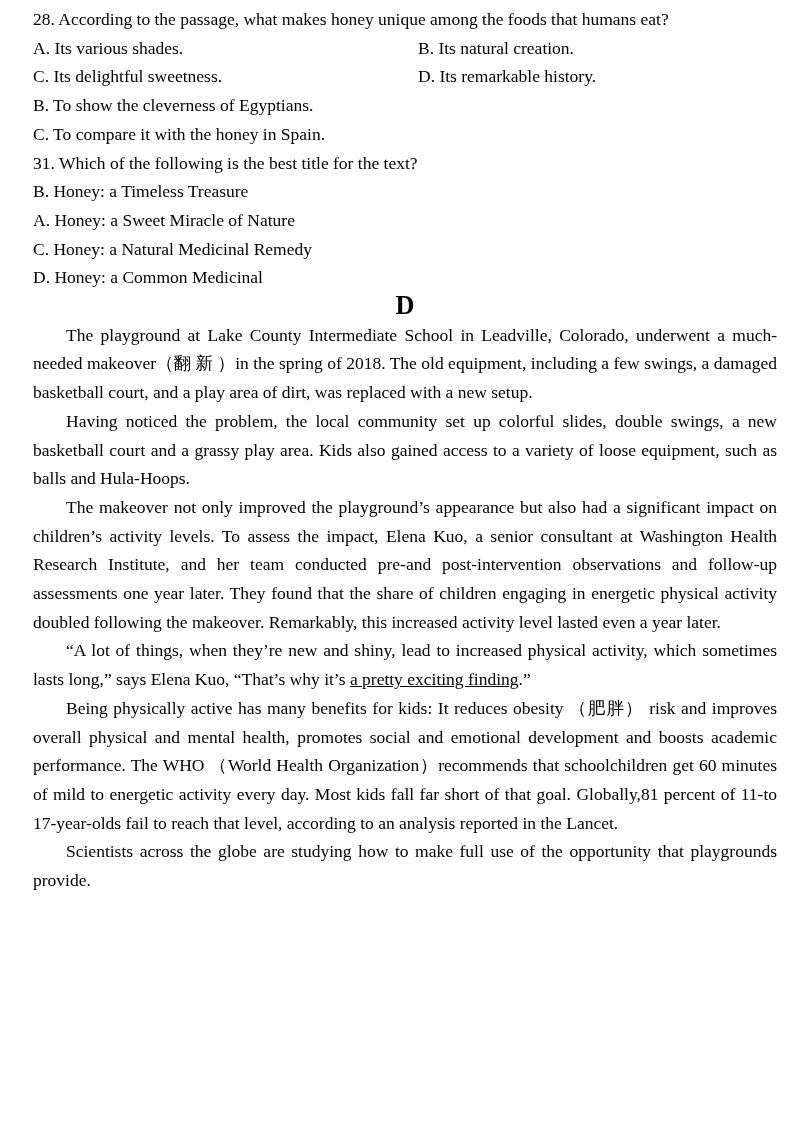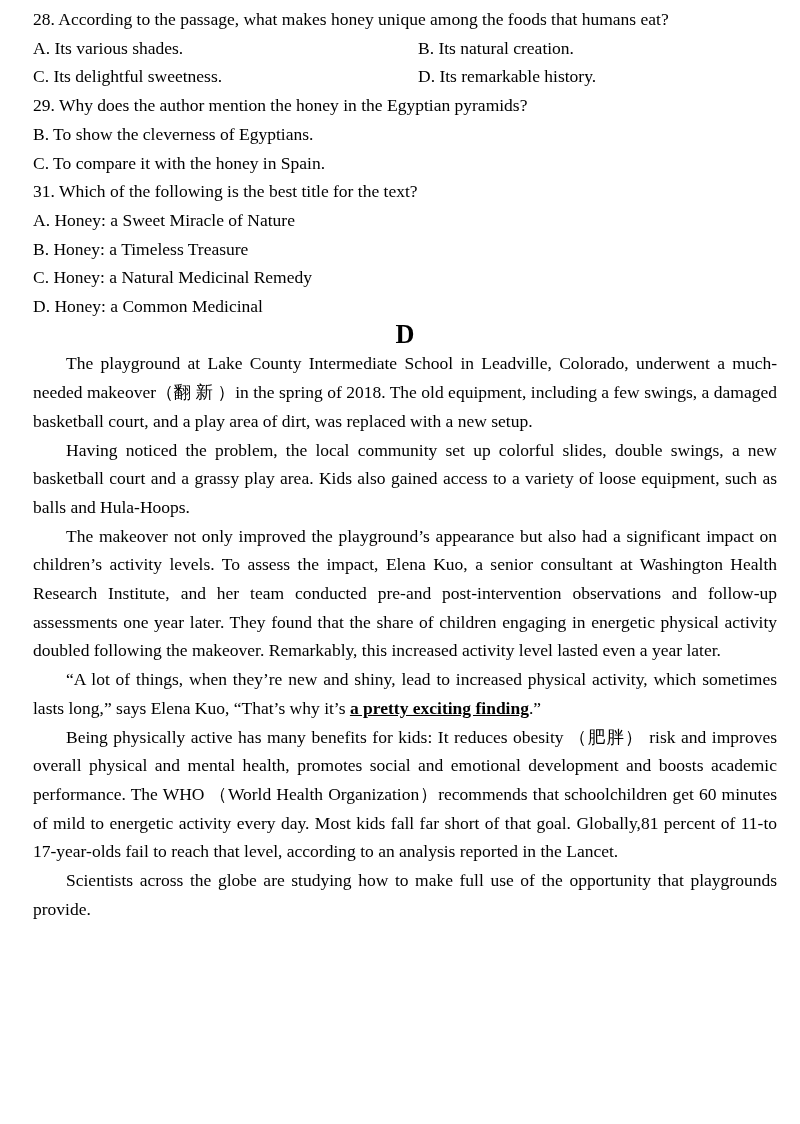--- a/index.html
+++ b/index.html
@@ -25,21 +25,21 @@
   .opt-cell-right { display: inline-block; white-space: nowrap; }
   .section-label {
     text-align: center;
     font-weight: bold;
   }
   .para {
     text-align: justify;
     text-indent: 33px;
   }
   .emph {
-    font-weight: bold;
+    font-weight: normal;
     text-decoration: underline;
   }
 </style>
 </head>
 <body>
 
 <main class="page">
 
   <section>
 
@@ -49,30 +49,29 @@
         <span class="opt-cell-left">A. Its various shades.</span>
         <span class="opt-cell-right">B. Its natural creation.</span>
       </div>
       <div class="opt-row">
         <span class="opt-cell-left">C. Its delightful sweetness.</span>
         <span class="opt-cell-right">D. Its remarkable history.</span>
       </div>
     </div>
 
     <div>
-      <p class="q-stem">29. Why does the author mention the honey in the Egyptian pyramids?</p>
       <p class="opt-line">B. To show the cleverness of Egyptians.</p>
       <p class="opt-line">C. To compare it with the honey in Spain.</p>
     </div>
 
 
     <div>
       <p class="q-stem">31. Which of the following is the best title for the text?</p>
+      <p class="opt-line">B. Honey: a Timeless Treasure</p>
       <p class="opt-line">A. Honey: a Sweet Miracle of Nature</p>
-      <p class="opt-line">B. Honey: a Timeless Treasure</p>
       <p class="opt-line">C. Honey: a Natural Medicinal Remedy</p>
       <p class="opt-line">D. Honey: a Common Medicinal</p>
     </div>
 
   </section>
 
   <section>
 
     <h2 class="section-label">D</h2>
 

